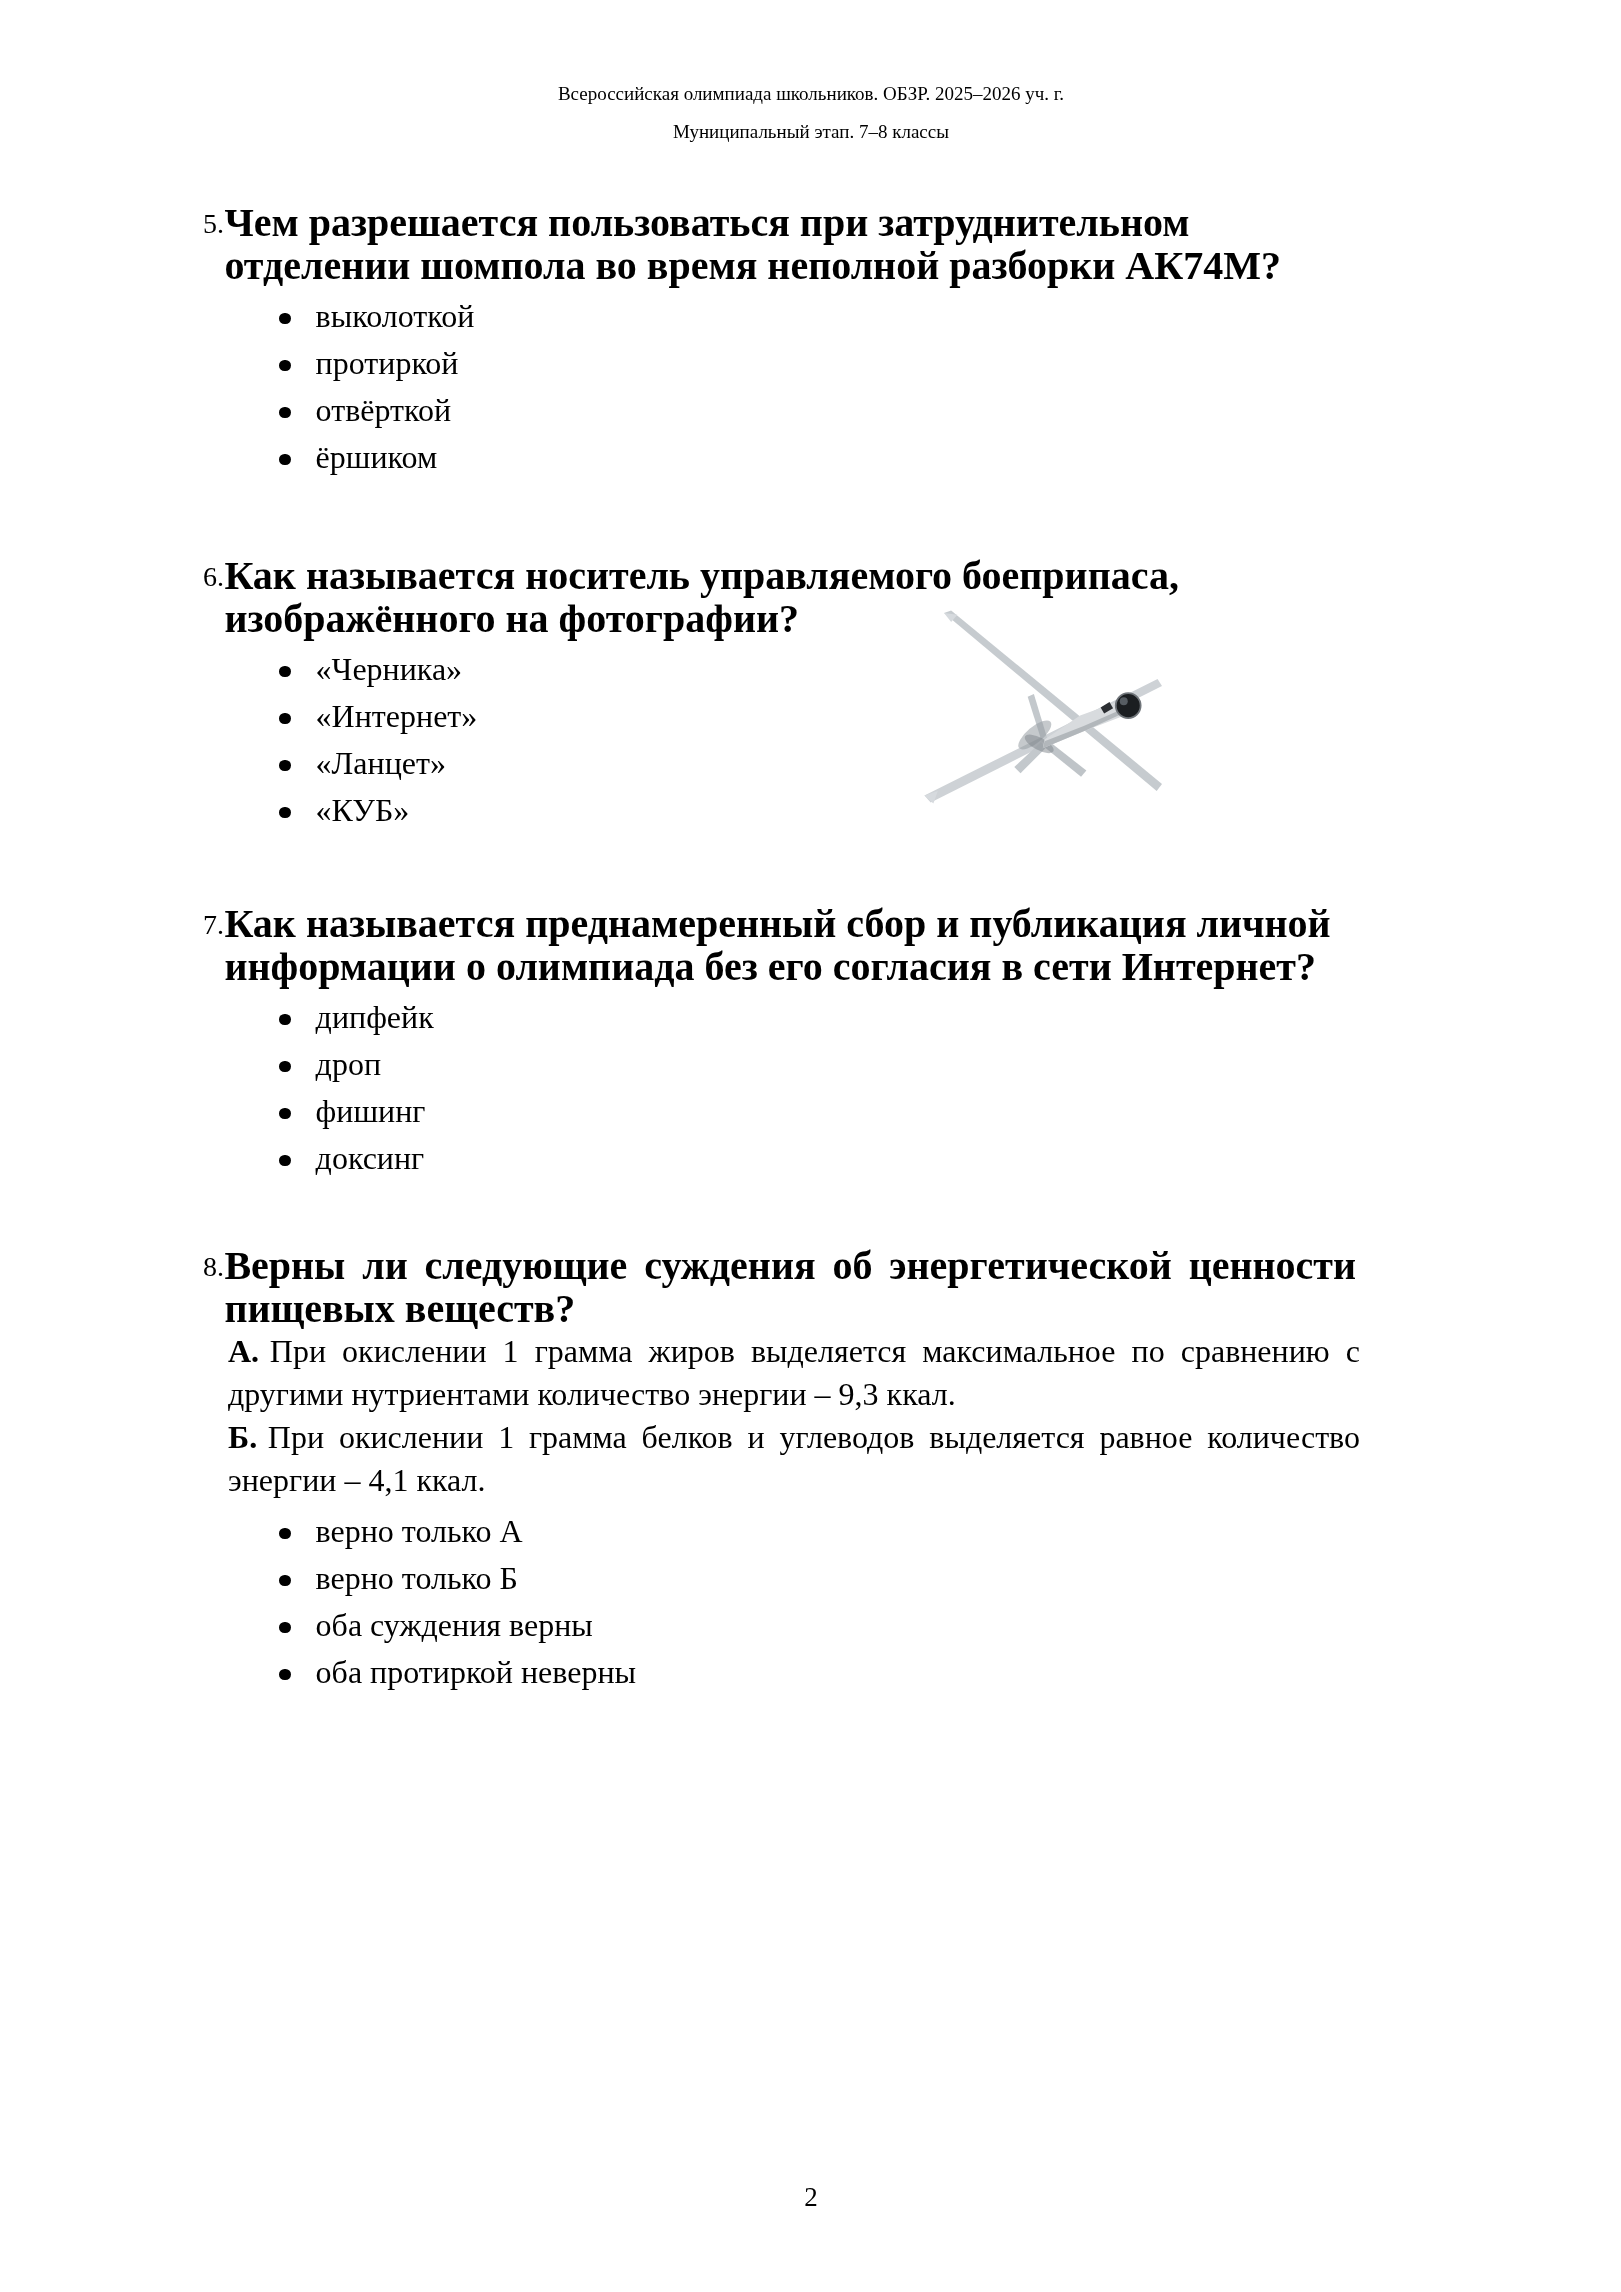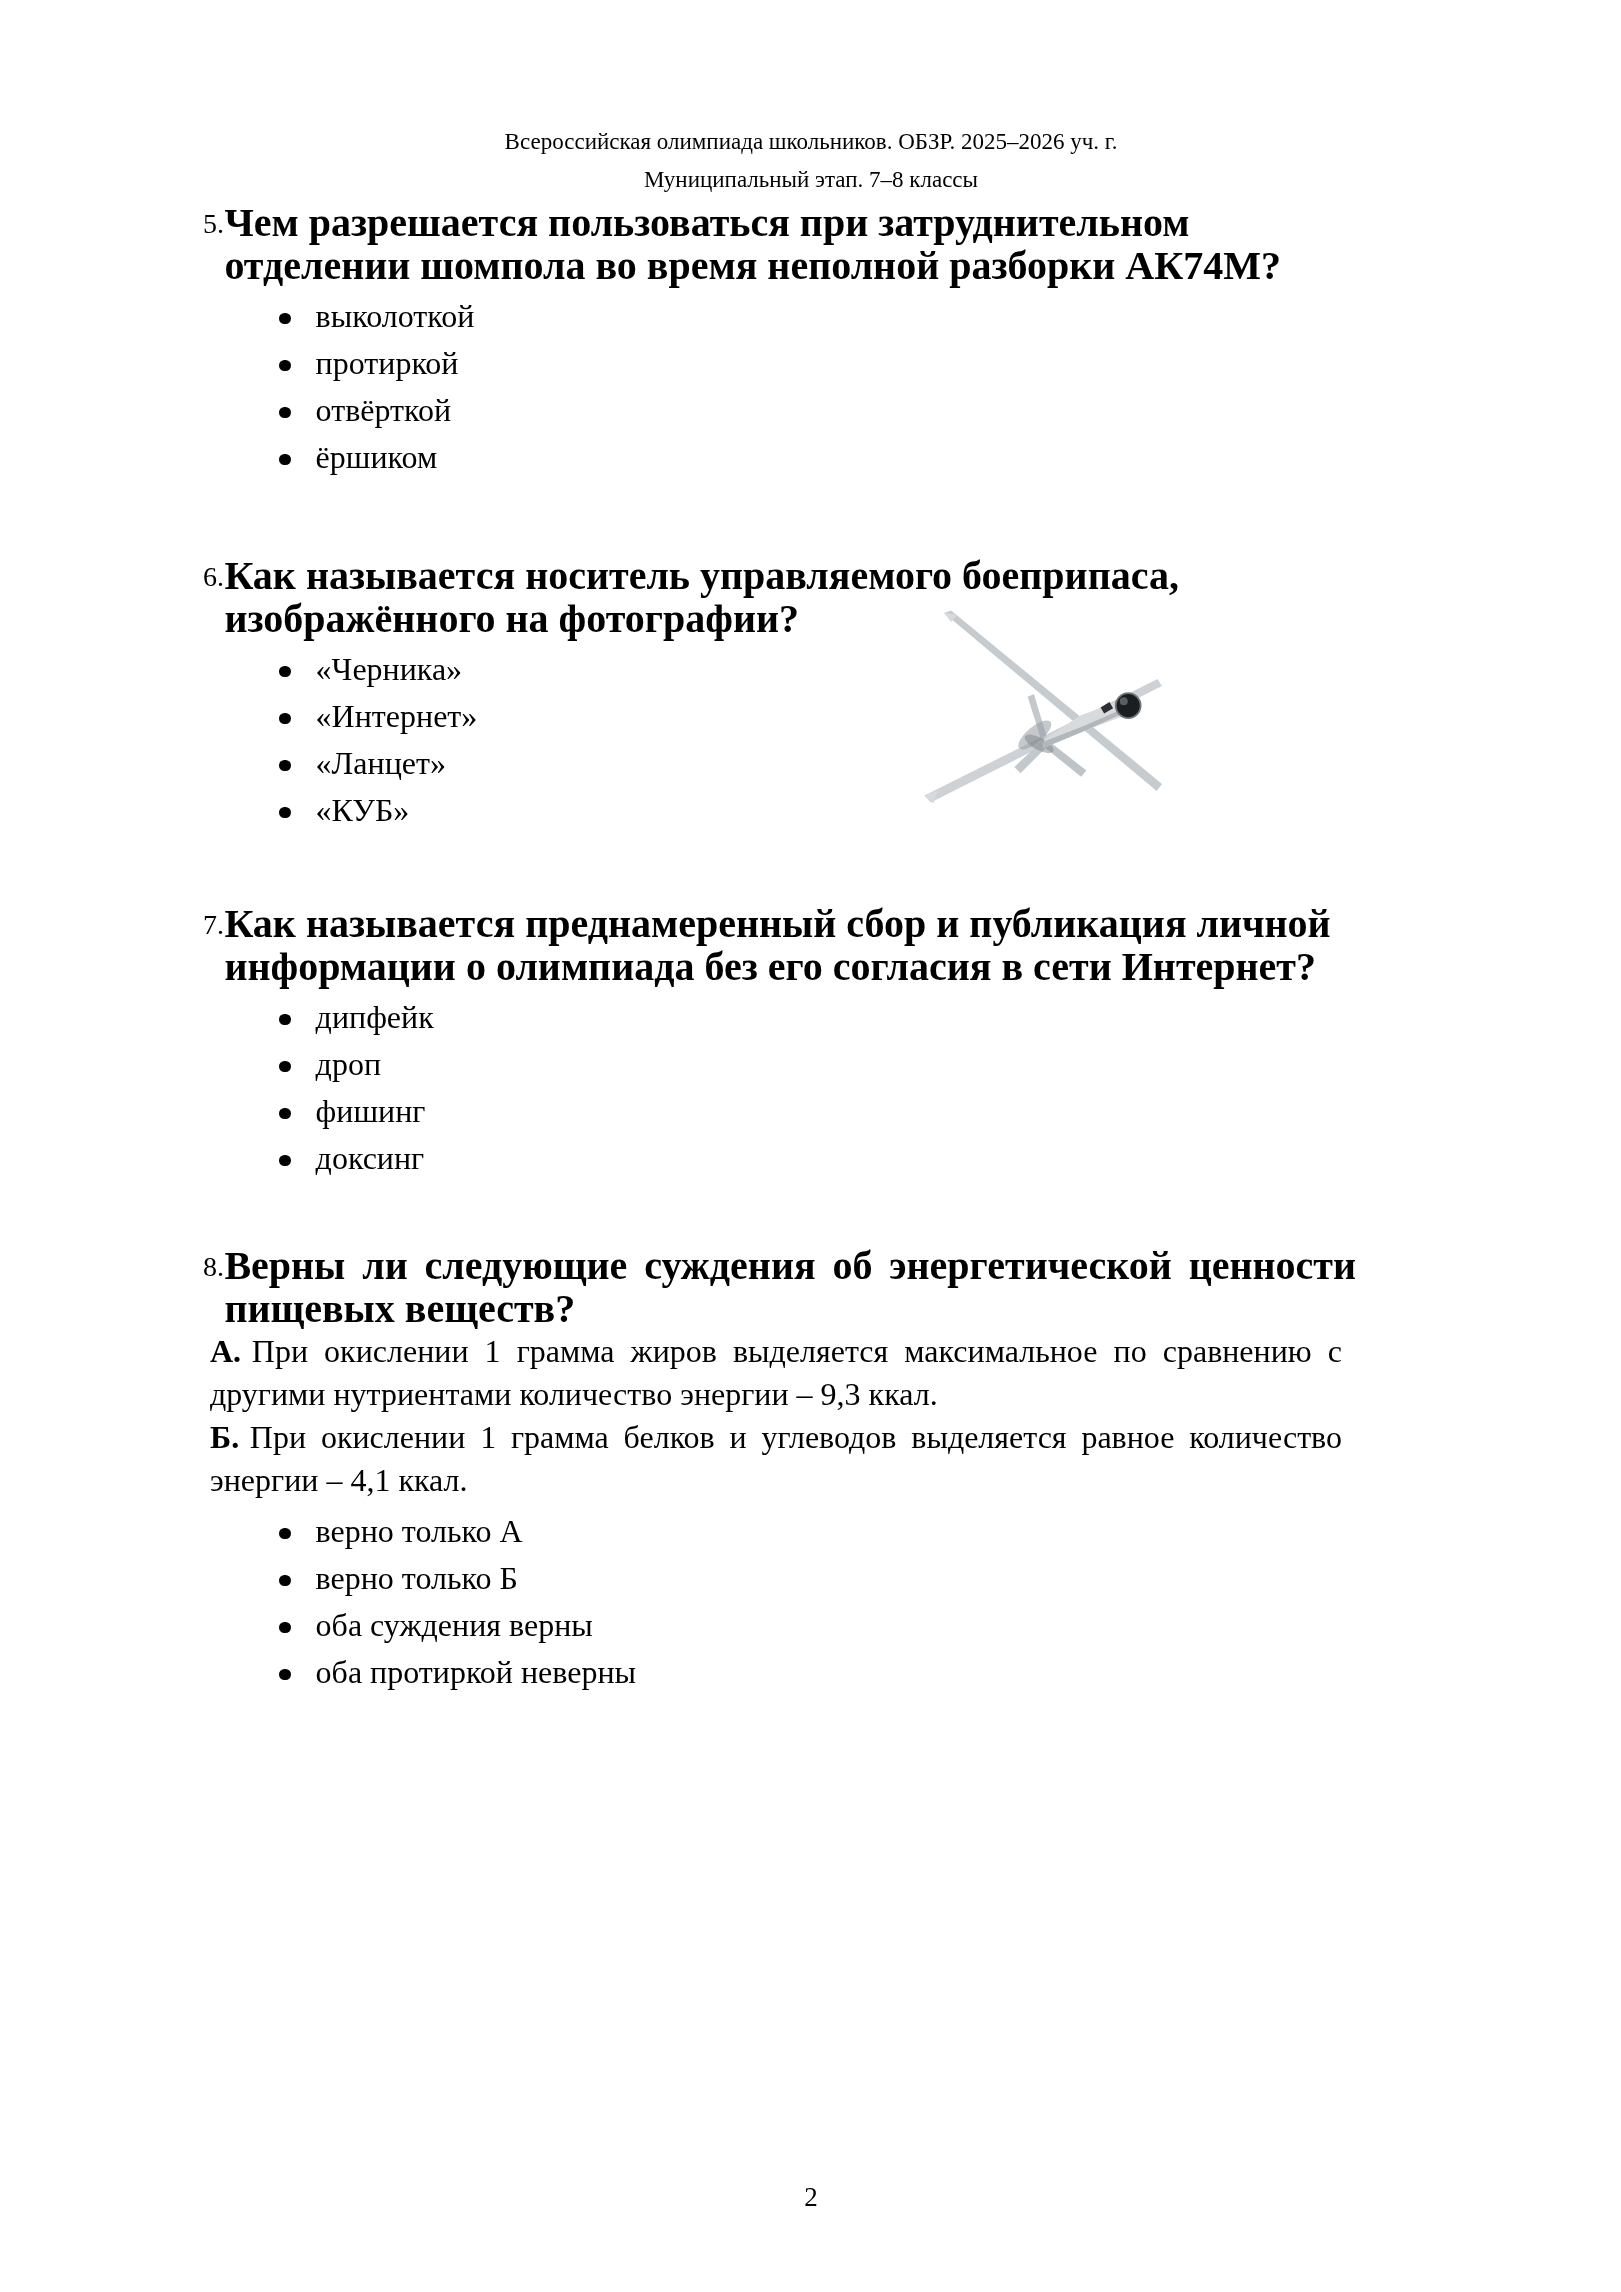--- a/index.html
+++ b/index.html
@@ -4,35 +4,35 @@
 <style>
   * { margin:0; padding:0; box-sizing:border-box; }
   html,body { background:#ffffff; }
   body {
     width:1622px; height:2293px; position:relative;
     font-family:"Liberation Serif","DejaVu Serif",serif;
     color:#000;
   }
   .doc-header {
     position:absolute; top:75px; left:0; width:1622px;
-    text-align:center; font-size:23px; line-height:38px;margin-top:48px;
+    text-align:center; font-size:19px; line-height:38px;
   }
   .question { position:absolute; left:203px; width:1153px; }
   .q-head { display:flex; align-items:flex-start; }
   .q-num {
     flex:none; width:21.4px; font-size:28px; line-height:45px;
     font-weight:normal;
   }
   .q-text {
     width:1132px; font-weight:bold; font-size:40px; line-height:43px;
     text-align:left;
   }
   .just { text-align:justify; }
   .statements {
-    margin-left:7px; width:1132px;
+    margin-left:25px; width:1132px;
     font-size:32px; line-height:43px; text-align:justify;
   }
   .statements .st-label { font-weight:bold; margin-right:10.7px; }
   .opts { list-style:none; margin-top:6px; }
   .opt {
     height:47px; display:flex; align-items:center;
     font-size:32px;
   }
   .bullet {
     flex:none; width:11.6px; height:11.6px; border-radius:50%;

